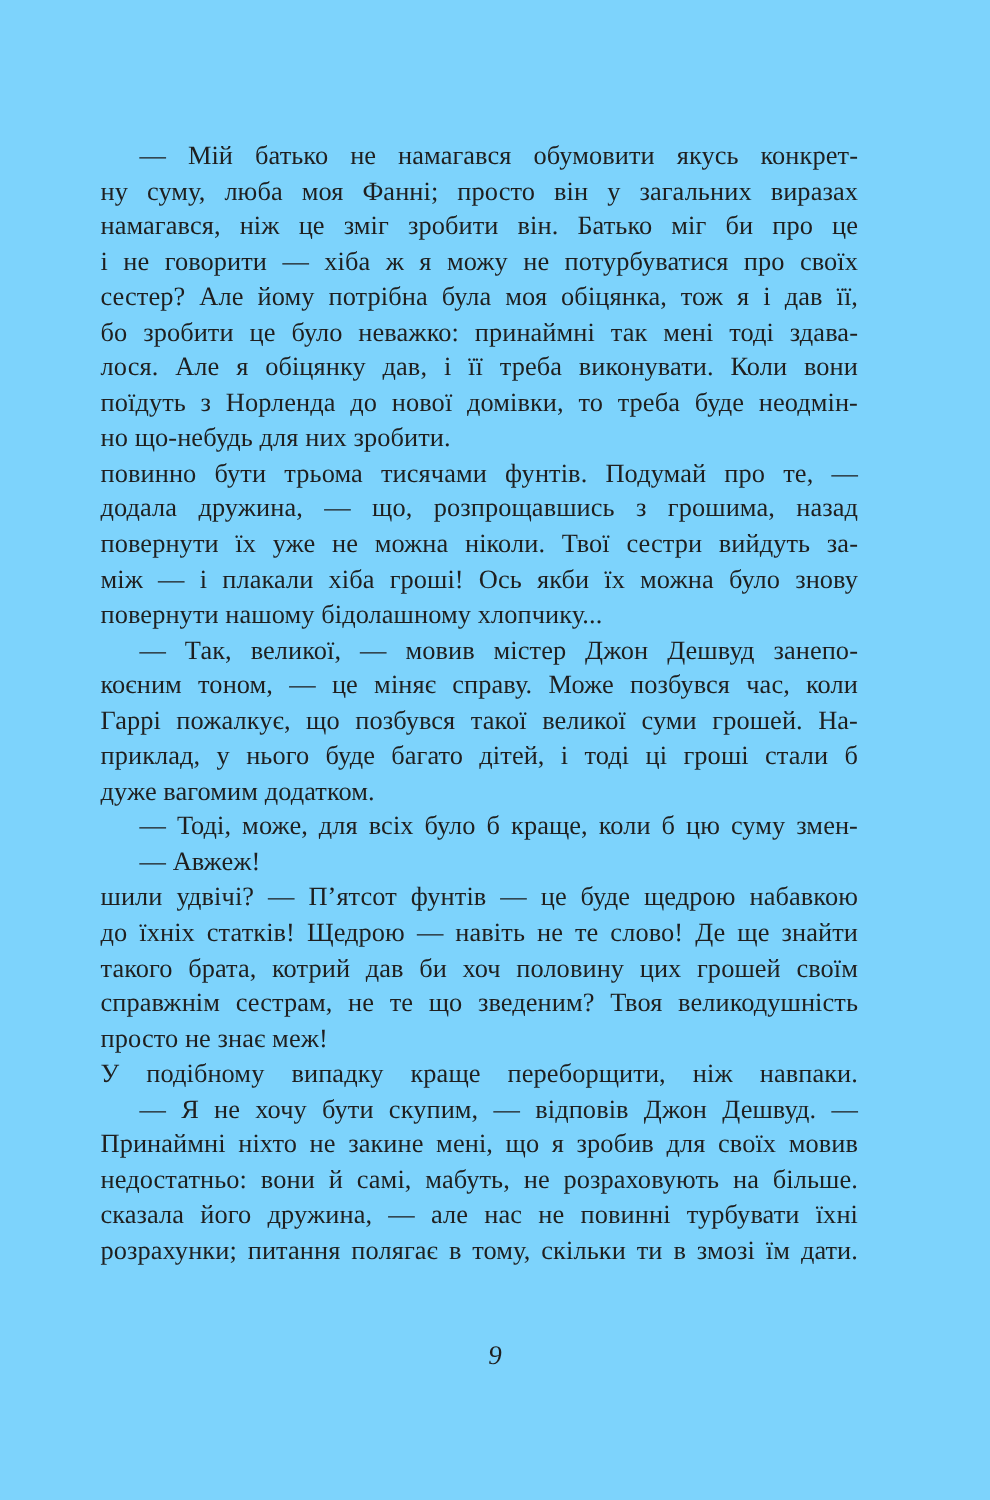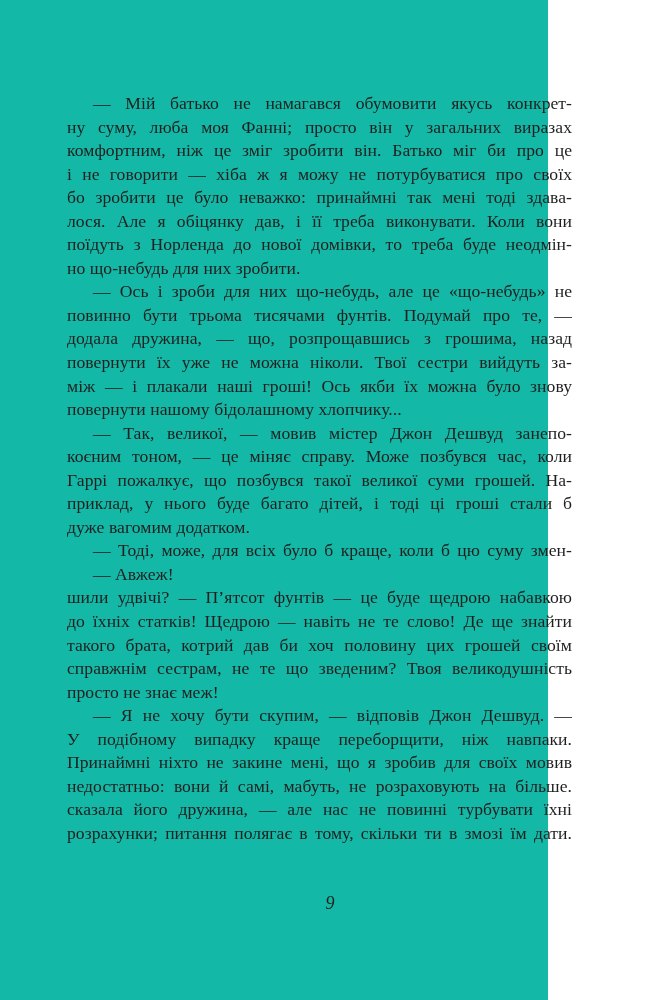--- a/index.html
+++ b/index.html
@@ -11,22 +11,22 @@
       width: 660px;
       height: 1000px;
       position: relative;
       overflow: hidden;
       font-family: "Liberation Serif", "DejaVu Serif", serif;
       color: #1f1f1f;
     }
     .page {
       position: absolute;
       left: 0; top: 0;
-      width: 548px; height: 1000px;
-      background: #14b8a6;
+      width: 660px; height: 1000px;
+      background: #7dd3fc;
     }
     .text-block {
       position: absolute;
       left: 67px;
       top: 92px;
       width: 505px;
     }
     .line {
       display: block;
       height: 23.55px;
@@ -54,45 +54,45 @@
       color: #1f1f1f;
     }
   </style>
 </head>
 <body>
 
 <div class="page">
   <div class="text-block" id="text-block">
       <span class="line indent">— Мій батько не намагався обумовити якусь конкрет-</span>
       <span class="line">ну суму, люба моя Фанні; просто він у загальних виразах</span>
-      <span class="line">комфортним, ніж це зміг зробити він. Батько міг би про це</span>
+      <span class="line">намагався, ніж це зміг зробити він. Батько міг би про це</span>
       <span class="line">і не говорити — хіба ж я можу не потурбуватися про своїх</span>
+      <span class="line">сестер? Але йому потрібна була моя обіцянка, тож я і дав її,</span>
       <span class="line">бо зробити це було неважко: принаймні так мені тоді здава-</span>
       <span class="line">лося. Але я обіцянку дав, і її треба виконувати. Коли вони</span>
       <span class="line">поїдуть з Норленда до нової домівки, то треба буде неодмін-</span>
       <span class="line last">но що-небудь для них зробити.</span>
-      <span class="line indent">— Ось і зроби для них що-небудь, але це «що-небудь» не</span>
       <span class="line">повинно бути трьома тисячами фунтів. Подумай про те, —</span>
       <span class="line">додала дружина, — що, розпрощавшись з грошима, назад</span>
       <span class="line">повернути їх уже не можна ніколи. Твої сестри вийдуть за-</span>
-      <span class="line">між — і плакали наші гроші! Ось якби їх можна було знову</span>
+      <span class="line">між — і плакали хіба гроші! Ось якби їх можна було знову</span>
       <span class="line last">повернути нашому бідолашному хлопчику...</span>
       <span class="line indent">— Так, великої, — мовив містер Джон Дешвуд занепо-</span>
       <span class="line">коєним тоном, — це міняє справу. Може позбувся час, коли</span>
       <span class="line">Гаррі пожалкує, що позбувся такої великої суми грошей. На-</span>
       <span class="line">приклад, у нього буде багато дітей, і тоді ці гроші стали б</span>
       <span class="line last">дуже вагомим додатком.</span>
       <span class="line indent">— Тоді, може, для всіх було б краще, коли б цю суму змен-</span>
       <span class="line indent last">— Авжеж!</span>
       <span class="line">шили удвічі? — П’ятсот фунтів — це буде щедрою набавкою</span>
       <span class="line">до їхніх статків! Щедрою — навіть не те слово! Де ще знайти</span>
       <span class="line">такого брата, котрий дав би хоч половину цих грошей своїм</span>
       <span class="line">справжнім сестрам, не те що зведеним? Твоя великодушність</span>
       <span class="line last">просто не знає меж!</span>
+      <span class="line">У подібному випадку краще переборщити, ніж навпаки.</span>
       <span class="line indent">— Я не хочу бути скупим, — відповів Джон Дешвуд. —</span>
-      <span class="line">У подібному випадку краще переборщити, ніж навпаки.</span>
       <span class="line">Принаймні ніхто не закине мені, що я зробив для своїх мовив</span>
       <span class="line">недостатньо: вони й самі, мабуть, не розраховують на більше.</span>
       <span class="line">сказала його дружина, — але нас не повинні турбувати їхні</span>
       <span class="line">розрахунки; питання полягає в тому, скільки ти в змозі їм дати.</span>
     </div>
   <div class="page-number">9</div>
 </div>
 
 </body></html>

